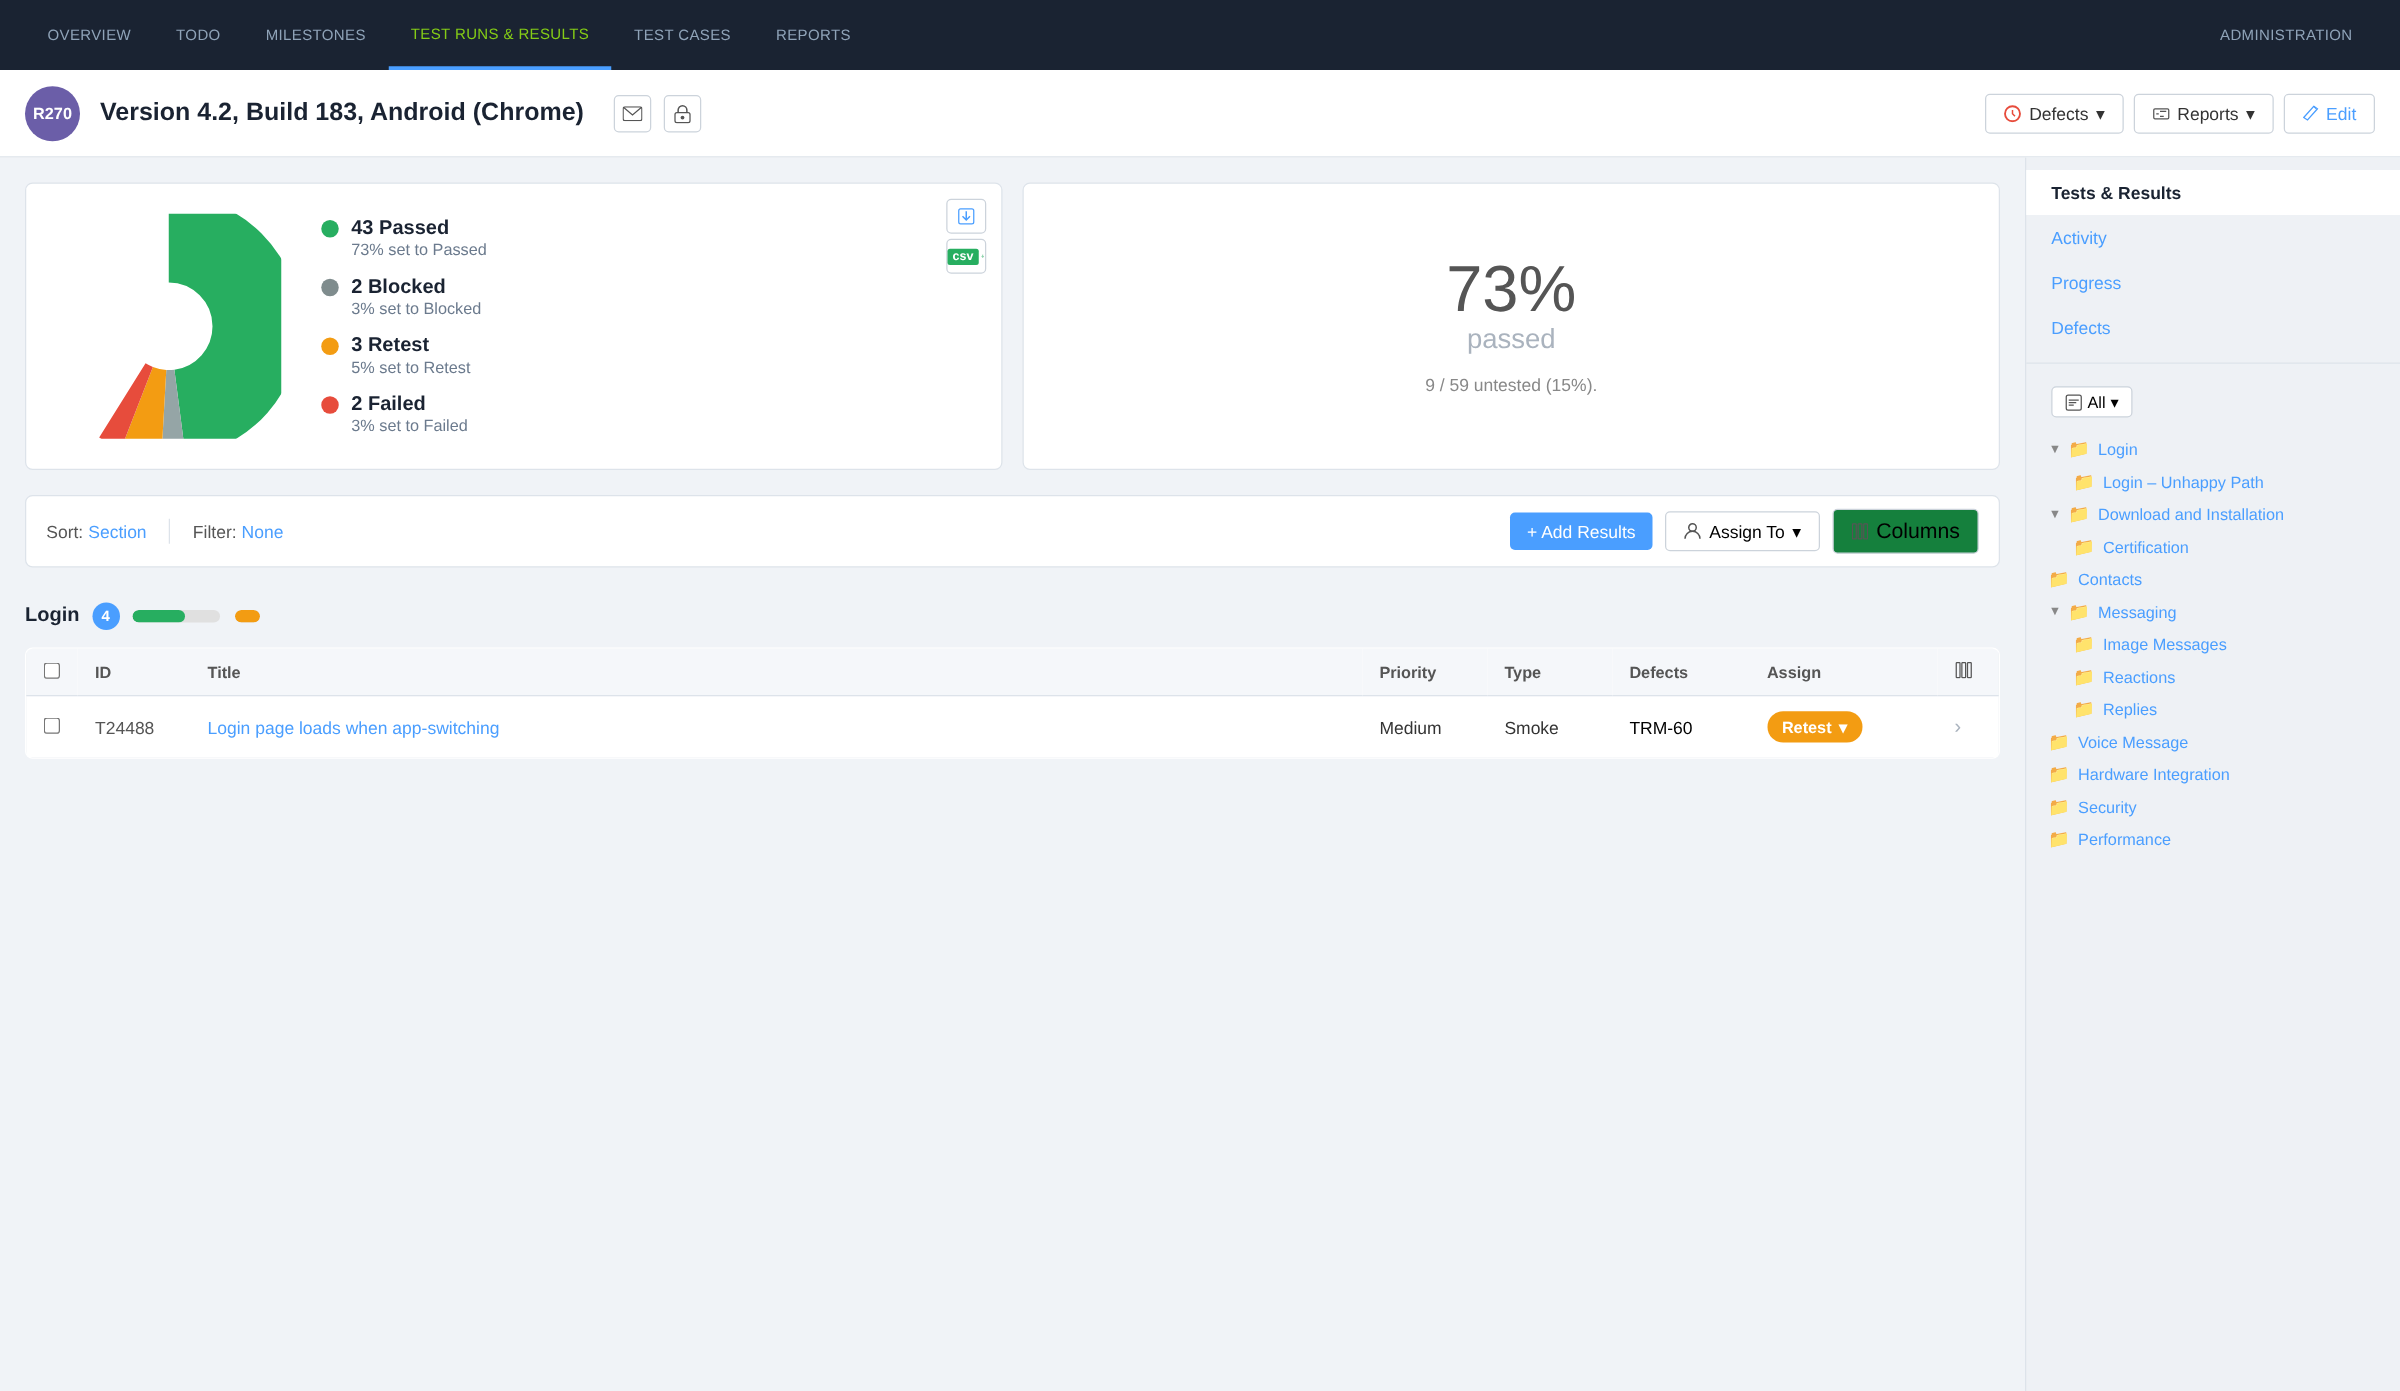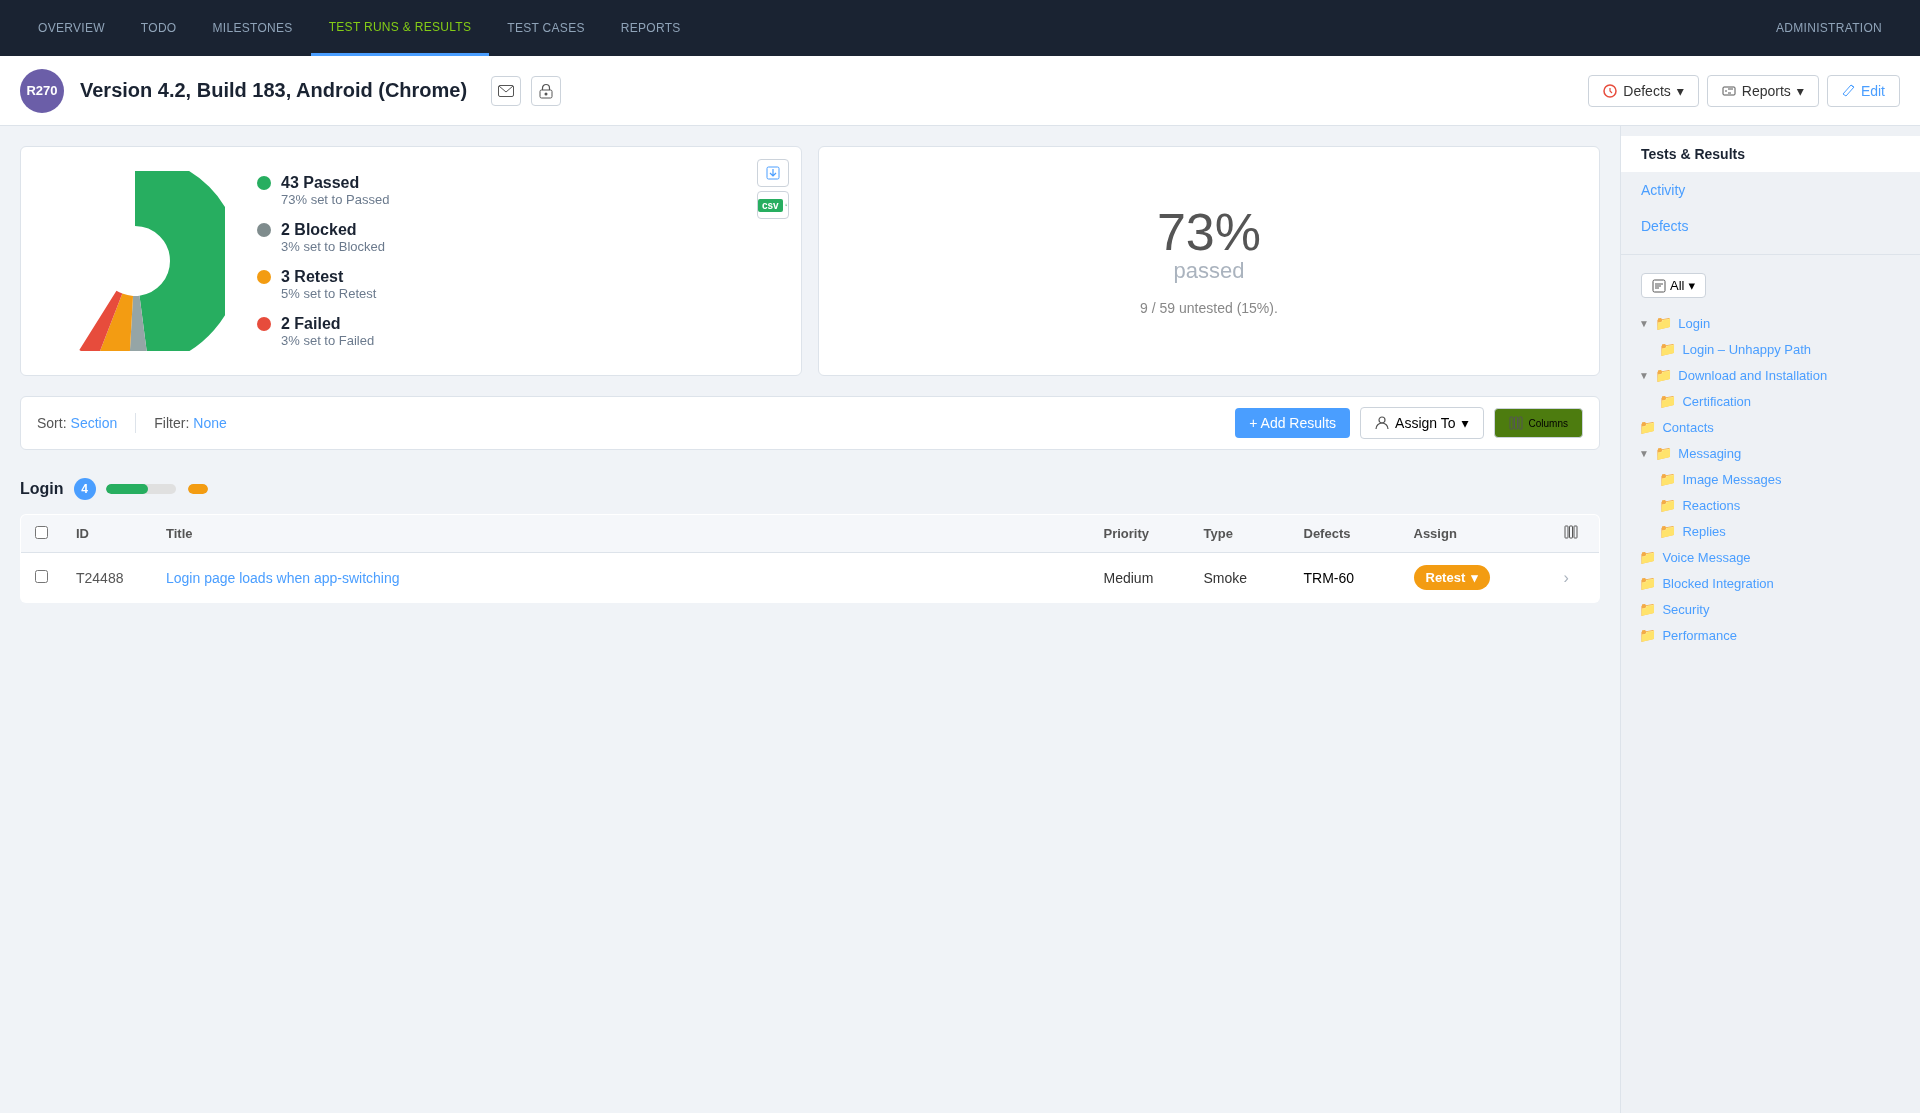--- a/index.html
+++ b/index.html
@@ -234,23 +234,23 @@
       cursor: pointer;
       font-size: 14px;
     }
     .btn-columns {
       display: flex;
       align-items: center;
       gap: 6px;
       padding: 7px 14px;
       border: 1px solid #ccd3db;
       border-radius: 4px;
-      background: #4d7c0f;
-      cursor: pointer;
-      font-size: 10px;
+      background: #15803d;
+      cursor: pointer;
+      font-size: 17px;
     }
 
     
     .section-heading {
       display: flex;
       align-items: center;
       gap: 10px;
       margin-bottom: 8px;
       padding: 6px 0;
     }
@@ -639,20 +639,21 @@
 
       </tbody>
     </table>
 
   </div>
 
   <div class="right-sidebar">
     <div class="sidebar-nav">
       <div class="sidebar-nav-item active">Tests &amp; Results</div>
       <div class="sidebar-nav-item">Activity</div>
+      <div class="sidebar-nav-item">Progress</div>
       <div class="sidebar-nav-item">Defects</div>
     </div>
     <div class="tree-container">
       <div class="tree-header">
         <button class="tree-all-btn">
           <svg width="14" height="14" viewBox="0 0 14 14" fill="none">
               <rect x="1" y="1" width="12" height="12" rx="1.5" stroke="#555" fill="none"></rect>
               <path d="M3 5h8M3 7h6M3 9h4" stroke="#555" stroke-width="1"></path>
             </svg>
           <span>All</span>
@@ -698,21 +699,21 @@
       <div class="tree-item child">
         <span class="folder-icon folder-yellow">📁</span>
         <span class="tree-item-label">Replies</span>
       </div>
       <div class="tree-item">
         <span class="folder-icon folder-yellow">📁</span>
         <span class="tree-item-label">Voice Message</span>
       </div>
       <div class="tree-item">
         <span class="folder-icon folder-yellow">📁</span>
-        <span class="tree-item-label">Blocked Integration</span>
+        <span class="tree-item-label">Hardware Integration</span>
       </div>
       <div class="tree-item">
         <span class="folder-icon folder-yellow">📁</span>
         <span class="tree-item-label">Security</span>
       </div>
       <div class="tree-item">
         <span class="folder-icon folder-yellow">📁</span>
         <span class="tree-item-label">Performance</span>
       </div>
     </div>

